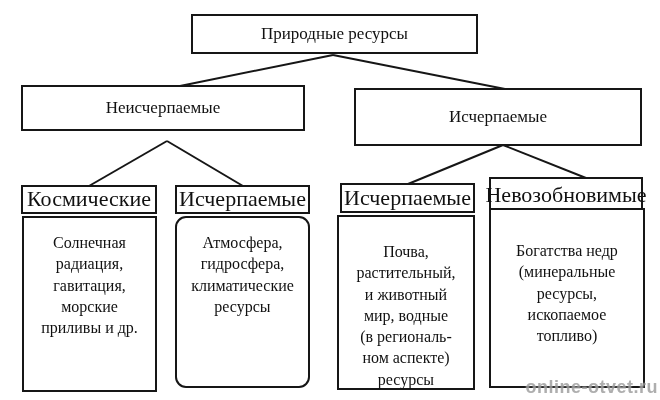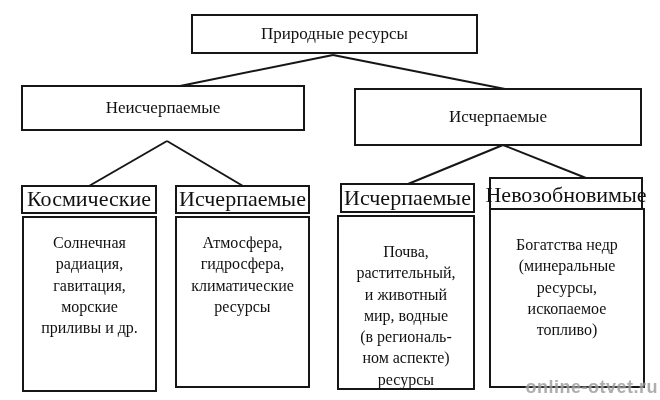--- a/index.html
+++ b/index.html
@@ -48,23 +48,23 @@
   .hdr-b { left: 175px; top: 185px; width: 135px; height: 29px; }
   .hdr-c { left: 340px; top: 183px; width: 135px; height: 30px; }
   .hdr-d { left: 489px; top: 177px; width: 154px; height: 36px; }
   .detail {
     align-items: flex-start;
     white-space: pre-line;
     font-size: 16px;
     line-height: 1.33;
   }
   .det-a { left: 22px;  top: 216px; width: 135px; height: 176px; padding-top: 14px; }
-  .det-b { left: 175px; top: 216px; width: 135px; height: 172px; padding-top: 14px; }
+  .det-b { left: 175px; top: 216px; width: 135px; height: 172px; padding-top: 14px; border-radius: 11px; }
   .det-c { left: 337px; top: 215px; width: 138px; height: 175px; padding-top: 24px; }
-  .det-d { left: 489px; top: 208px; width: 156px; height: 180px; padding-top: 24px; }
+  .det-d { left: 489px; top: 208px; width: 156px; height: 180px; padding-top: 30px; }
   .watermark {
     position: absolute;
     right: 2px;
     bottom: 2px;
     z-index: 2;
     font-family: "Liberation Sans", sans-serif;
     font-weight: bold;
     font-size: 18px;
     letter-spacing: 0.5px;
     color: rgba(125, 125, 125, 0.62);

